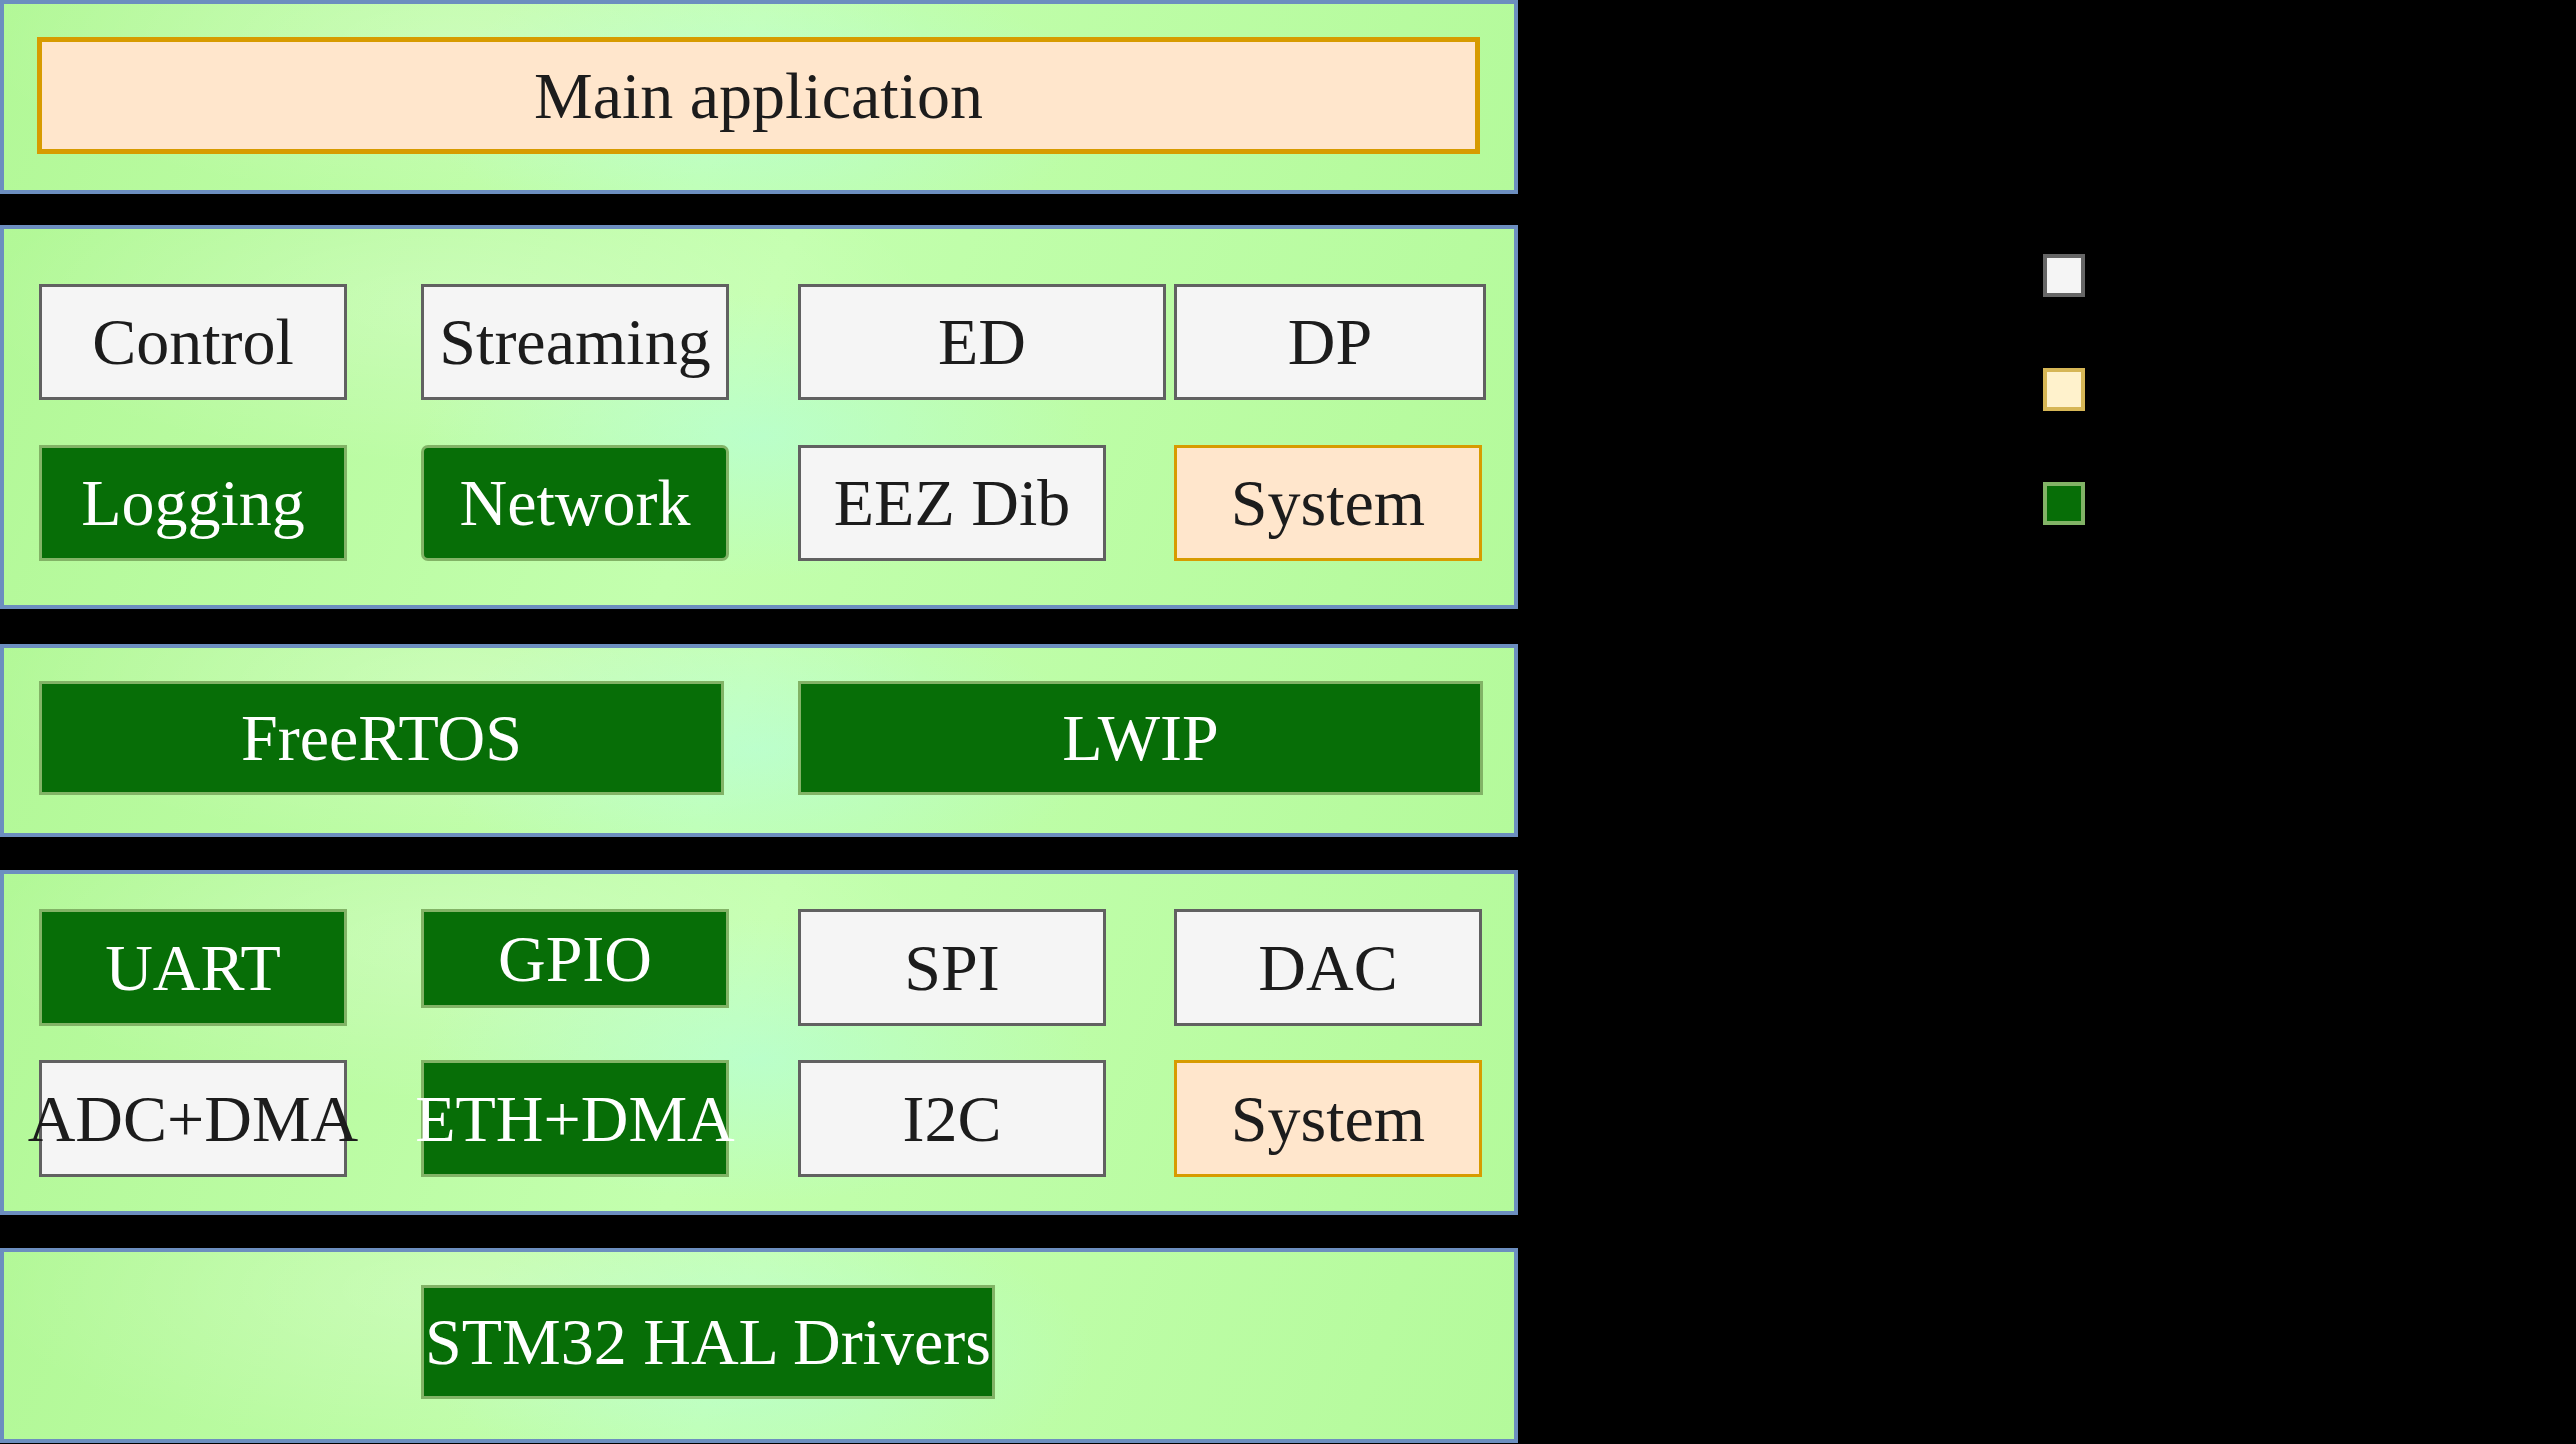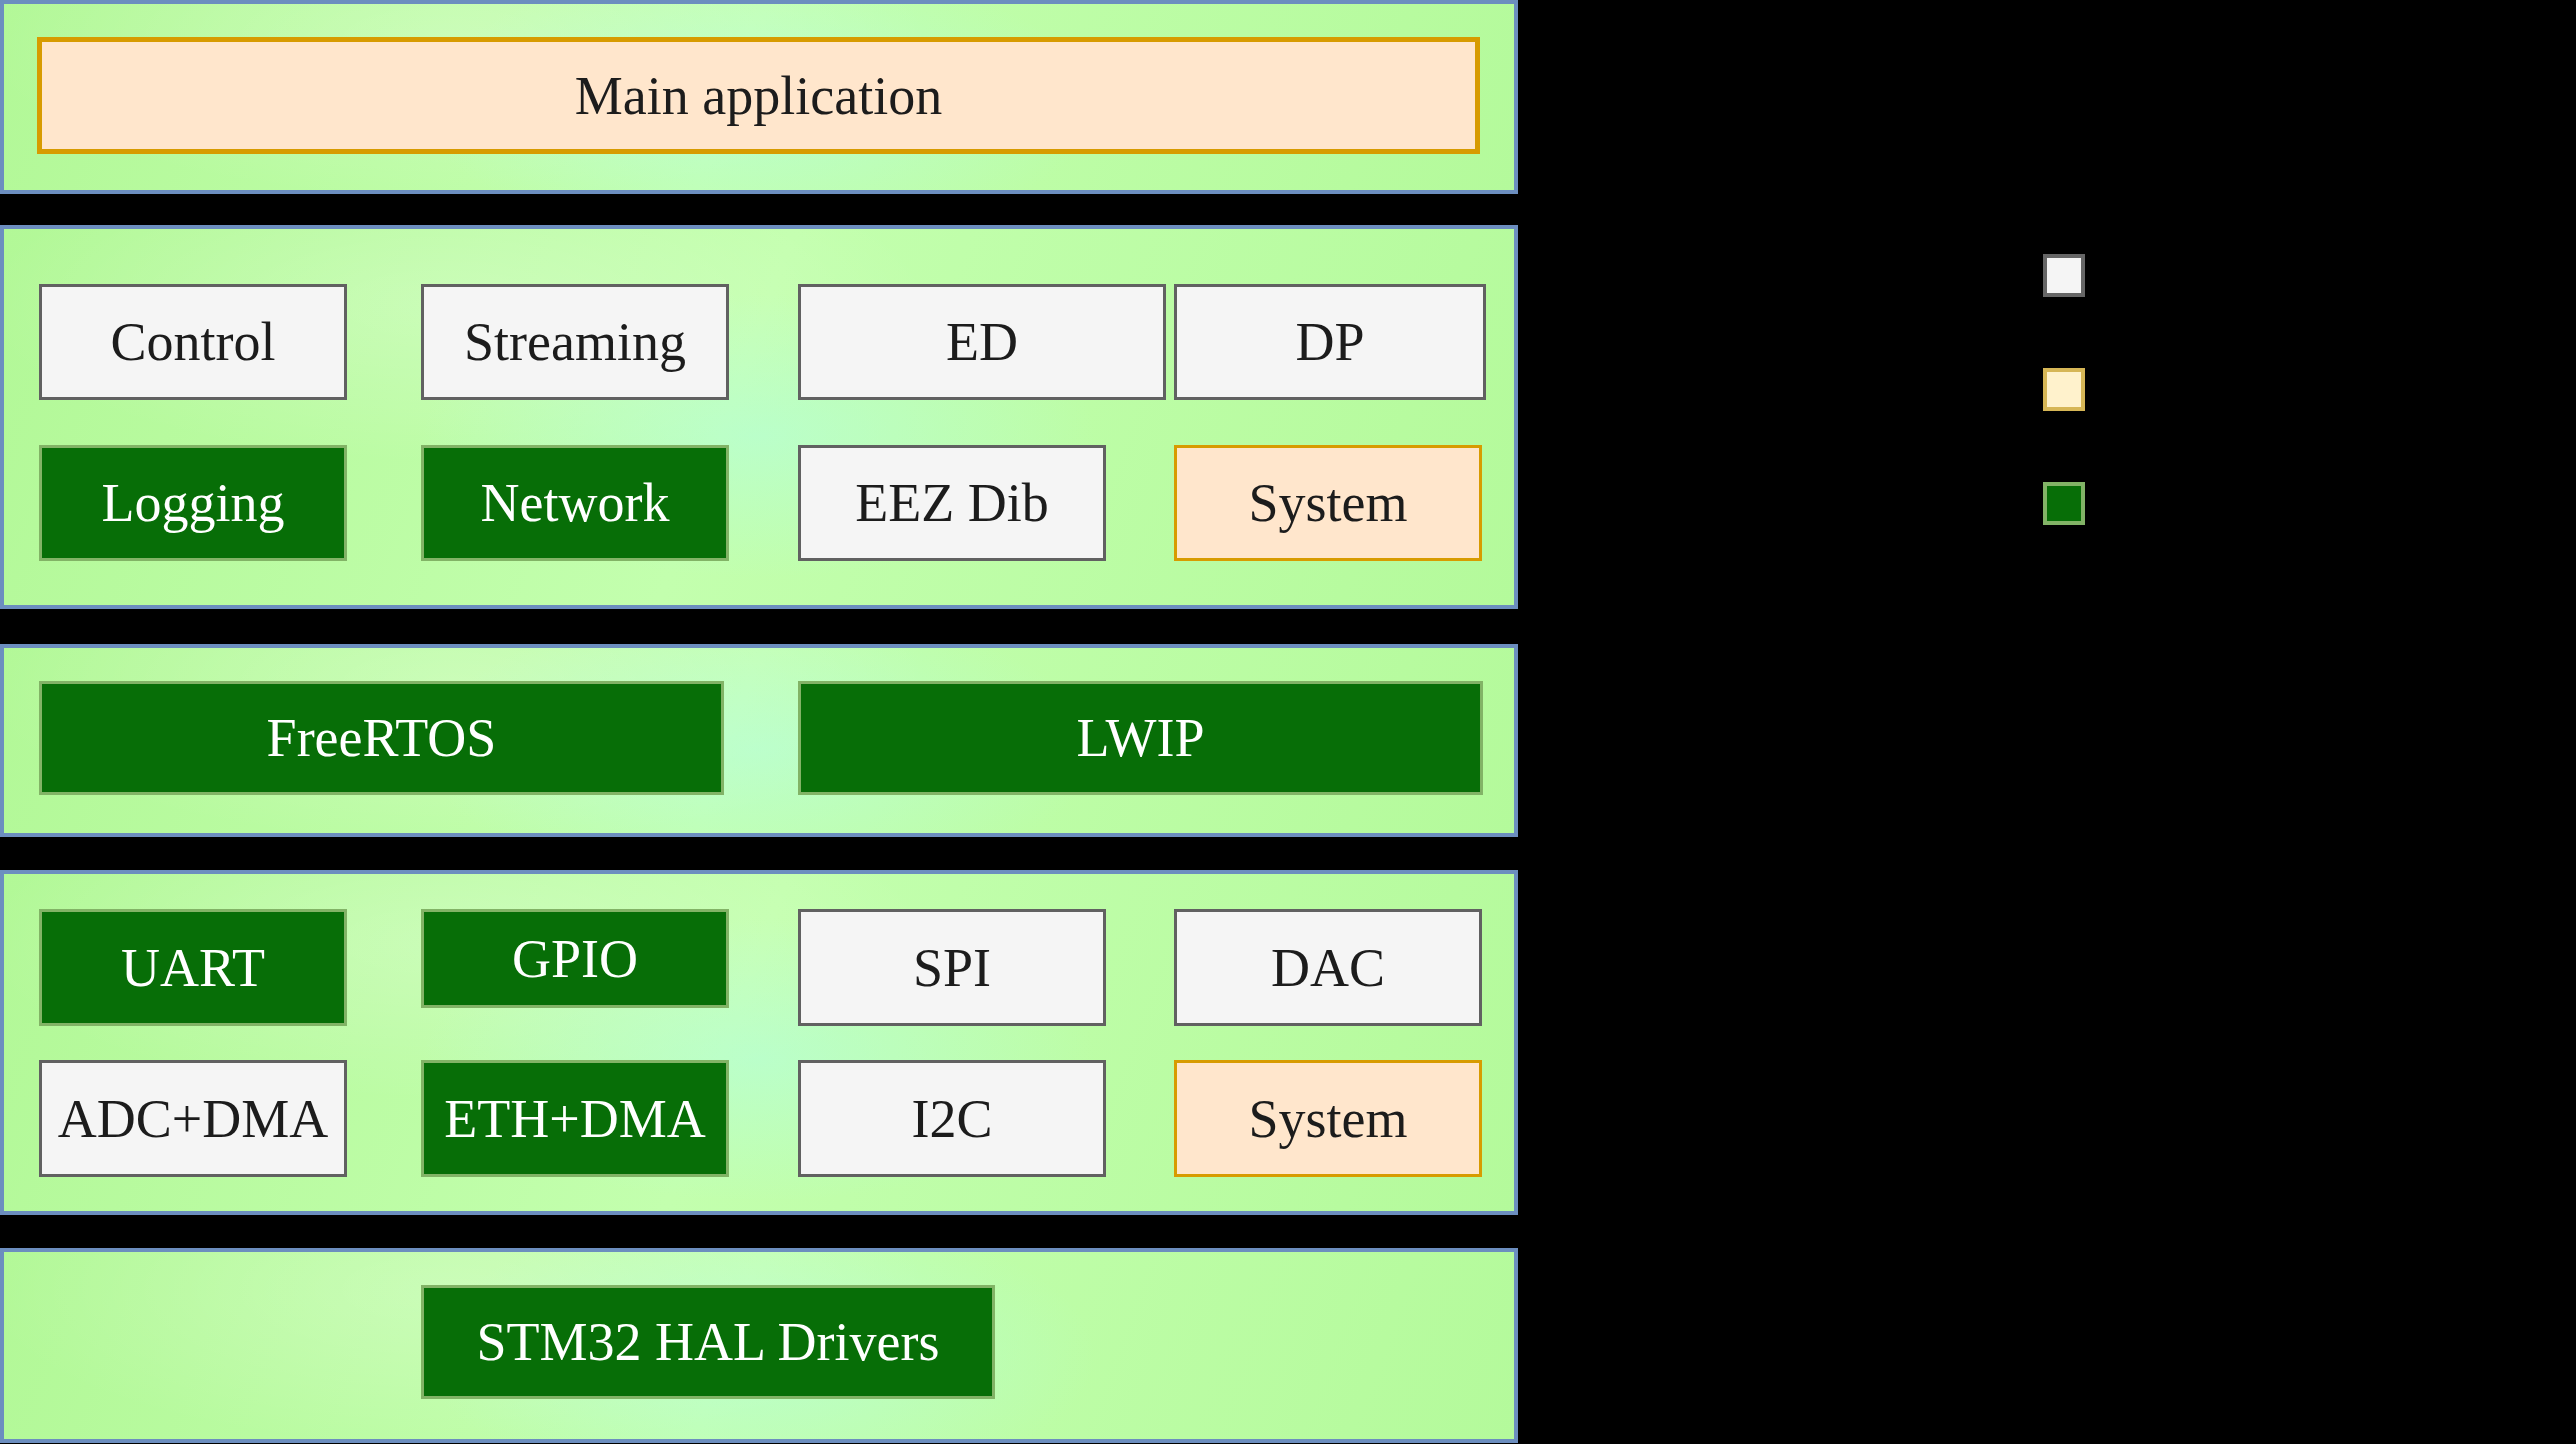--- a/index.html
+++ b/index.html
@@ -24,21 +24,21 @@
   .panel-1{top:0;height:194px;}
   .panel-2{top:225px;height:384px;}
   .panel-3{top:644px;height:193px;}
   .panel-4{top:870px;height:345px;}
   .panel-5{top:1248px;height:195px;}
   
   .box{
     position:absolute;
     box-sizing:border-box;
     display:flex;align-items:center;justify-content:center;
-    font-size:54px;line-height:1;
+    font-size:66px;line-height:1;
     white-space:nowrap;
     text-align:center;
   }
   .box.light{background:#f5f5f5;border:3.8px solid #616161;color:#1c1c1c;}
   .box.green{background:#076e07;border:3.8px solid #82b366;color:#ffffff;}
   .box.peach{background:#ffe6cc;border:3.8px solid #d79b00;color:#1c1c1c;}
   .box.main{border-width:5.3px;}
   
   .swatch{
     position:absolute;left:2043px;
@@ -59,21 +59,21 @@
     <div class="box peach main" style="left:33px;top:33px;width:1443px;height:117px;">Main application</div>
   </div>
 
   <div class="panel panel-2">
     <div class="box light" style="left:417px;top:55px;width:308px;height:116px;">Streaming</div>
     <div class="box light" style="left:35px;top:55px;width:308px;height:116px;">Control</div>
     <div class="box light" style="left:794px;top:55px;width:368px;height:116px;">ED</div>
     <div class="box light" style="left:1170px;top:55px;width:312px;height:116px;">DP</div>
 
     <div class="box green" style="left:35px;top:216px;width:308px;height:116px;">Logging</div>
-    <div class="box green" style="left:417px;top:216px;width:308px;height:116px;">Network</div>
+    <div class="box green" style="left:417px;top:216px;width:308px;height:116px;border-radius:7px;">Network</div>
     <div class="box light" style="left:794px;top:216px;width:308px;height:116px;">EEZ Dib</div>
     <div class="box peach" style="left:1170px;top:216px;width:308px;height:116px;">System</div>
   </div>
 
   <div class="panel panel-3">
     <div class="box green" style="left:35px;top:33px;width:685px;height:114px;">FreeRTOS</div>
     <div class="box green" style="left:794px;top:33px;width:685px;height:114px;">LWIP</div>
   </div>
 
   <div class="panel panel-4">

